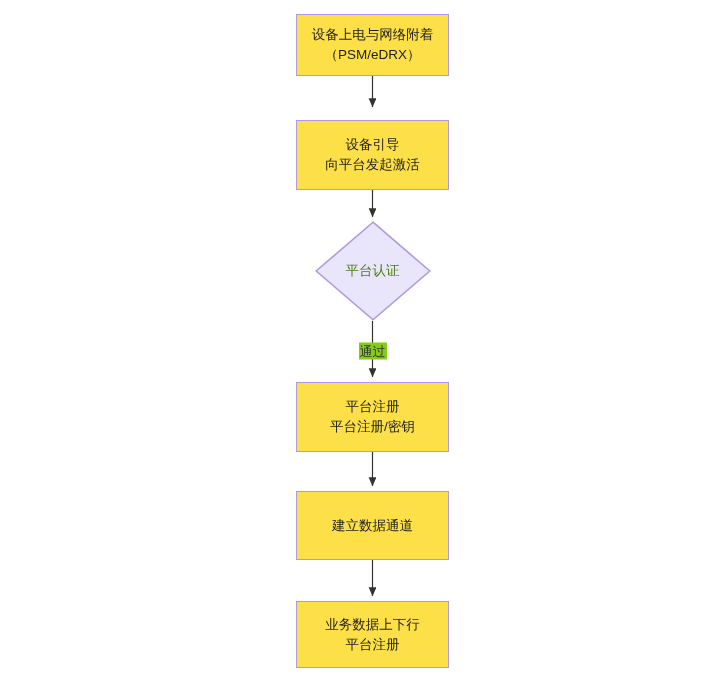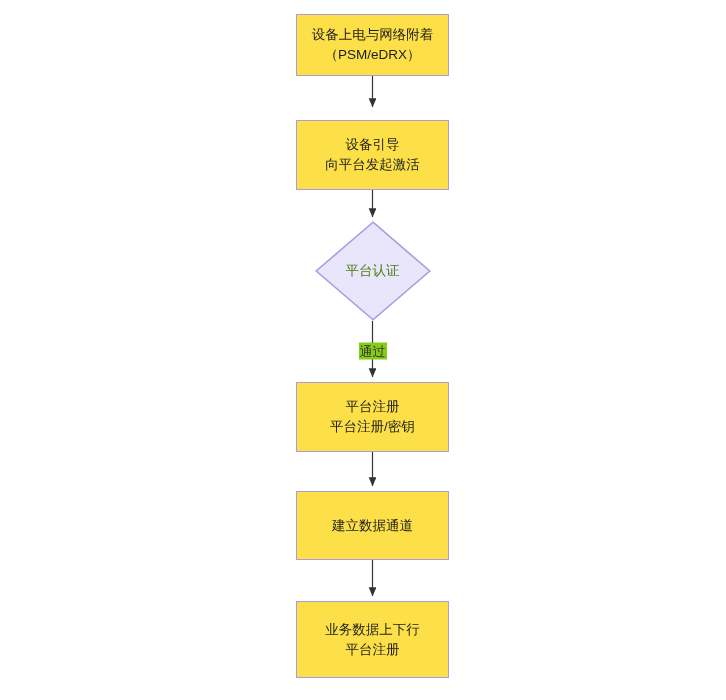--- a/index.html
+++ b/index.html
@@ -135,18 +135,18 @@
 
   <div class="node" id="node-4" style="left:296px; top:382px; width:153px; height:70px;">
     <span class="line1">平台注册</span>
     <span class="line2">平台注册/密钥</span>
   </div>
 
   <div class="node" id="node-5" style="left:296px; top:491px; width:153px; height:69px;">
     <span class="line1">建立数据通道</span>
   </div>
 
-  <div class="node" id="node-6" style="left:296px; top:601px; width:153px; height:77px;">
+  <div class="node" id="node-6" style="left:296px; top:601px; width:153px; height:67px;">
     <span class="line1">业务数据上下行</span>
     <span class="line2">平台注册</span>
   </div>
 
 </div>
 
 </body></html>

